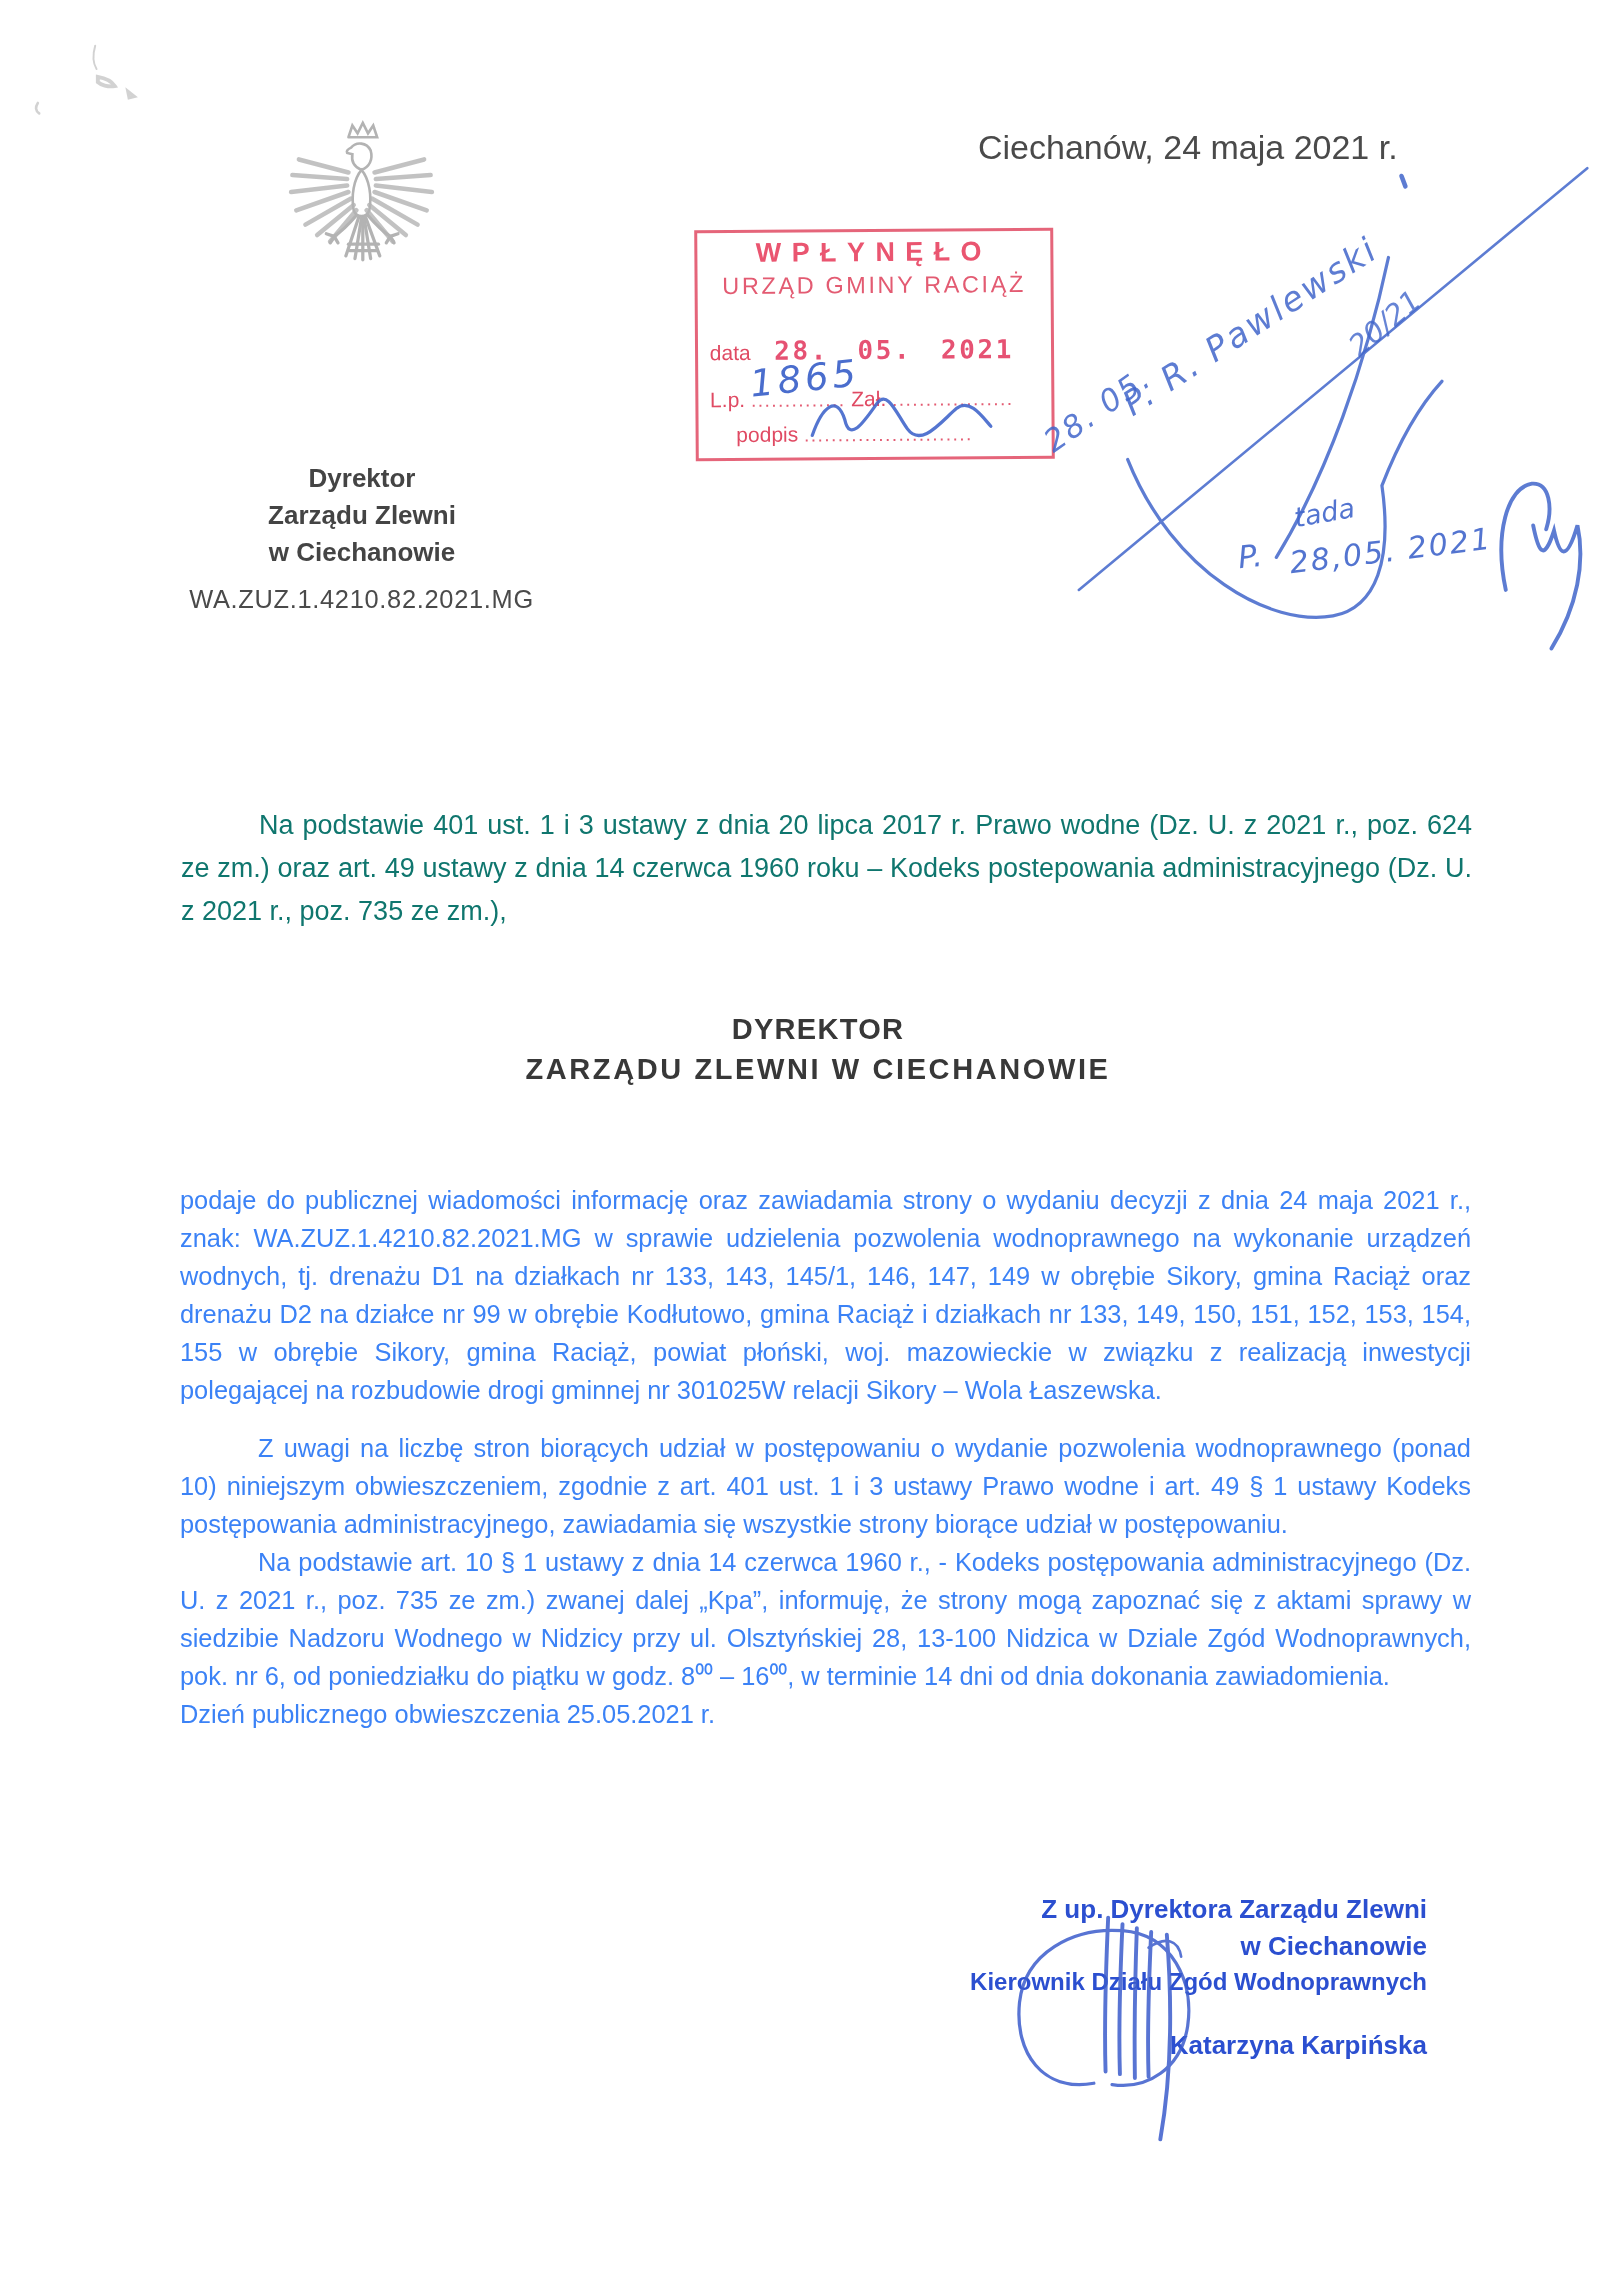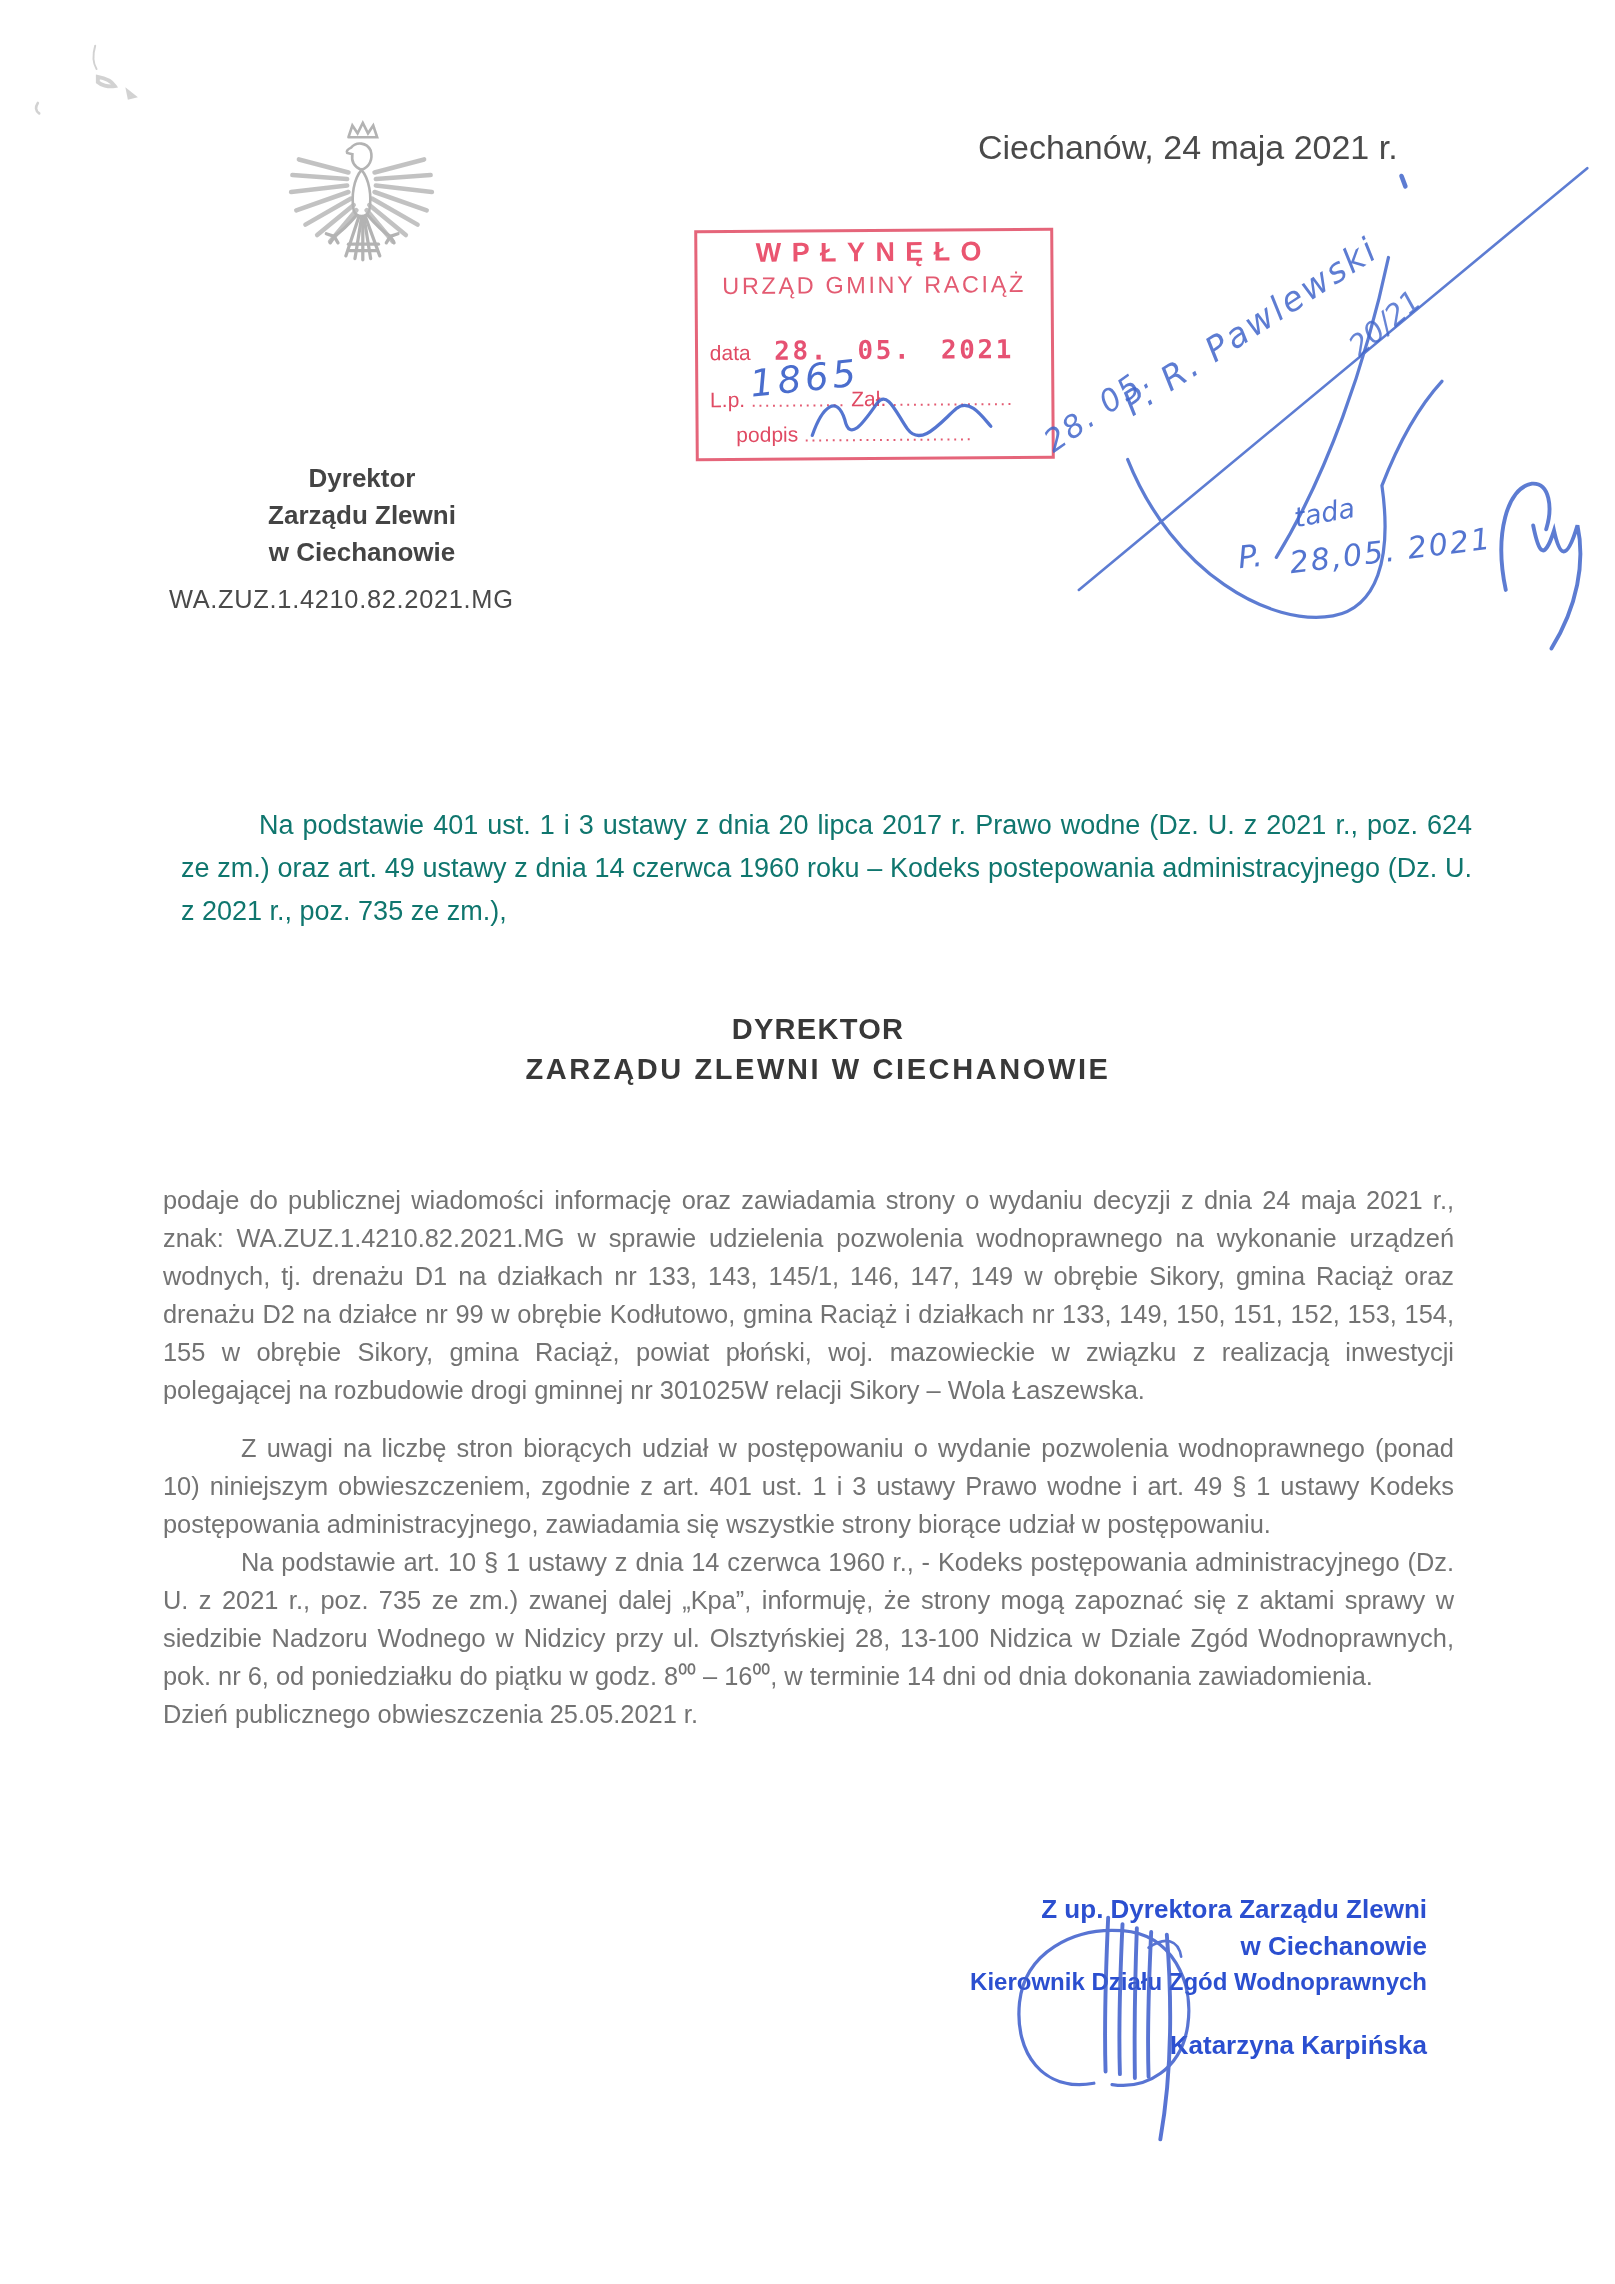--- a/index.html
+++ b/index.html
@@ -10,21 +10,21 @@
     background:#ffffff;
     overflow:hidden;
     font-family:"Liberation Sans", sans-serif;
     color:#3d3d3d;
   }
   .abs{position:absolute;}
   
   .date-line{left:978px;top:128px;width:495px;text-align:left;font-size:34px;color:#4a4a4a;}
   .org-block{left:196px;top:312px;width:332px;text-align:center;font-weight:bold;font-size:26px;line-height:37px;color:#444;}
   .office-block{left:196px;top:460px;width:332px;text-align:center;font-weight:bold;font-size:26px;line-height:37px;color:#444;}
-  .case-number{left:169px;top:585px;width:385px;font-size:25.4px;color:#4a4a4a;letter-spacing:0.7px;}
+  .case-number{left:169px;top:585px;width:385px;text-align:center;font-size:25.4px;color:#4a4a4a;letter-spacing:0.7px;}
   
   .stamp{
     left:695px;top:229px;width:353px;height:225px;
     border:3.3px solid rgba(224,74,99,.85);
     color:#e04a63;
     transform:rotate(-0.4deg);
   }
   .stamp .received{position:absolute;left:0;top:5.2px;width:100%;text-align:center;font-size:27px;font-weight:600;letter-spacing:10.4px;color:#ea5570;}
   .stamp .office{position:absolute;left:0;top:40px;width:100%;text-align:center;font-size:23.5px;letter-spacing:2.6px;color:#e04a63;opacity:.9;}
   .stamp .row{position:absolute;left:11.7px;right:9px;font-size:21px;color:#e04a63;}
@@ -34,21 +34,21 @@
   .stamp .date-value{font-family:"DejaVu Sans Mono", monospace;font-size:26px;font-weight:bold;letter-spacing:2.6px;word-spacing:10.4px;margin-left:23.5px;color:#e65273;}
   .stamp .dots{font-size:19.6px;letter-spacing:1.3px;opacity:.9;}
   .hw{font-style:italic;color:#4166cb;font-family:"DejaVu Sans", sans-serif;}
   .hw-1865{left:750px;top:357px;font-size:37px;transform:rotate(-6deg);letter-spacing:3.9px;opacity:.95;}
   
   .title{left:163px;top:686px;width:1310px;text-align:center;font-size:30px;font-weight:bold;letter-spacing:2px;color:#3a3a3a;}
   .intro{left:181px;top:804px;width:1291px;font-size:27px;line-height:43px;text-align:justify;text-indent:78px;color:#0f766e;}
   .heading1{left:163px;top:1013px;width:1310px;text-align:center;font-size:29px;font-weight:bold;letter-spacing:1.3px;color:#383838;}
   .heading2{left:163px;top:1053px;width:1310px;text-align:center;font-size:29px;font-weight:bold;letter-spacing:2.6px;color:#383838;}
   
-  .body-col{left:163px;top:1181px;width:1291px;font-size:25.4px;line-height:38px;text-align:justify;color:#737373;}
+  .body-col{left:180px;top:1181px;width:1291px;font-size:25.4px;line-height:38px;text-align:justify;color:#3b82f6;}
   .body-col p{margin:0;}
   .body-col p.sp{margin-bottom:19.6px;}
   .body-col p.ind{text-indent:78px;}
   .closing{text-align:left;}
   
   .signoff{left:906px;top:1891px;width:521px;text-align:right;color:#2b4fd0;font-weight:600;}
   .signoff .l{font-size:26px;line-height:37px;}
   .signoff .l3{margin-top:29px;}
   .signoff .l4{font-size:24px;line-height:33px;font-weight:700;}
   

